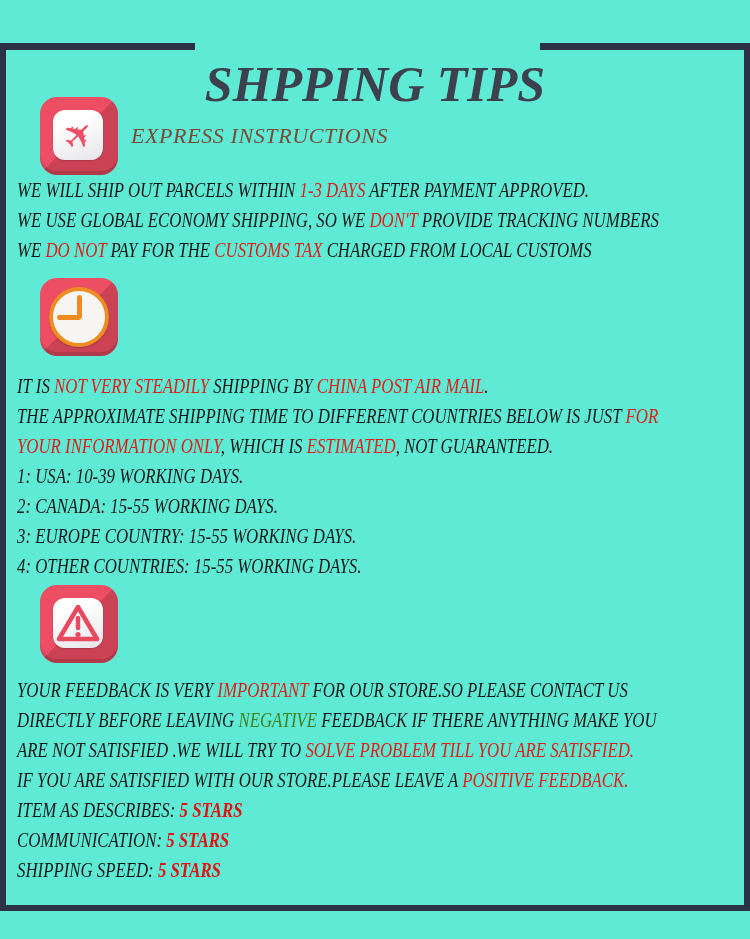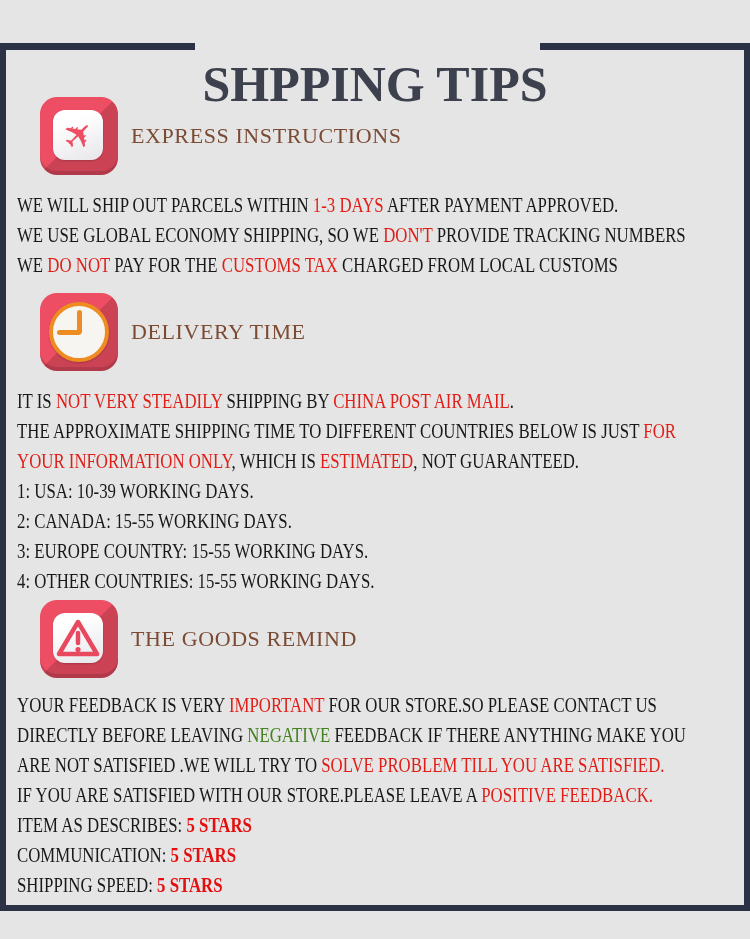--- a/index.html
+++ b/index.html
@@ -1,18 +1,18 @@
 <!DOCTYPE html>
 <html style="--frame: #2b3245; --title-text: #3c414d; --heading: #7b4a33; --red: #e01e17; --green: #43811f; --body-text: #181818; --tile-pink: #ee4e64; --orange: #ef8c21; --star-red: #e50e0e;"><head>
 <meta charset="utf-8">
 <style>
   html,body { margin:0; padding:0; background:#fff; }
   .page {
-    position:relative; width:750px; height:939px; background:#e5e5e5;
-    overflow:hidden; font-family:"Liberation Serif","DejaVu Serif",serif;
+    position:relative; width:750px; height:939px; background:#5eead4;
+    overflow:hidden; font-family:"Liberation Serif","DejaVu Serif",serif;font-style:italic;
   }
   
   .frame {
     position:absolute; top:43px; left:0; right:0; bottom:28px;
     border:6px solid var(--frame,#2b3245); border-top:none;
   }
   .topbar { position:absolute; top:43px; height:7px; background:var(--frame,#2b3245); }
   .topbar.left  { left:0; width:195px; }
   .topbar.right { right:0; width:210px; }
   .page-title {
@@ -56,21 +56,21 @@
     background:#f6f5f2; border:4px solid var(--orange,#ef8c21); z-index:2;
     box-shadow:0 1px 2px rgba(0,0,0,.2);
   }
   .hand-m { position:absolute; left:calc(50% - 2.5px); top:4px; width:5px; height:24px;
             border-radius:3px; background:var(--orange,#ef8c21); }
   .hand-h { position:absolute; top:calc(50% - 2.5px); left:4px; width:24px; height:5px;
             border-radius:3px; background:var(--orange,#ef8c21); }
 
   
   .para { margin-left:17px; }
-  .para.p1 { margin-top:15px; }
+  .para.p1 { margin-top:0; }
   .para.p2 { margin-top:15px; }
   .para.p3 { margin-top:12px; }
   .tline {
     white-space:nowrap; line-height:30px; font-size:21px; color:var(--body-text,#181818);
     transform:scaleX(0.8); transform-origin:0 50%;
   }
   .tline .c-red   { color:var(--red,#e01e17); }
   .tline .c-green { color:var(--green,#43811f); }
   .tline .b       { font-weight:bold; color:var(--star-red,#e50e0e); }
 </style>
@@ -101,21 +101,20 @@
         <div class="tline"><span>WE </span><span class="c-red">DO NOT</span><span> PAY FOR THE </span><span class="c-red">CUSTOMS TAX</span><span> CHARGED FROM LOCAL CUSTOMS</span></div>
       </div>
 
     <div class="icon-row s2">
       <div class="tile">
         <div class="clock-face">
           <div class="hand-m"></div>
           <div class="hand-h"></div>
         </div>
       </div>
-      <div class="section-heading">DELIVERY TIME</div>
     </div>
     <div class="para p2">
         <div class="tline"><span>IT IS </span><span class="c-red">NOT VERY STEADILY</span><span> SHIPPING BY </span><span class="c-red">CHINA POST AIR MAIL</span><span>.</span></div>
         <div class="tline"><span>THE APPROXIMATE SHIPPING TIME TO DIFFERENT COUNTRIES BELOW IS JUST </span><span class="c-red">FOR</span></div>
         <div class="tline"><span class="c-red">YOUR INFORMATION ONLY</span><span>, WHICH IS </span><span class="c-red">ESTIMATED</span><span>, NOT GUARANTEED.</span></div>
         <div class="tline"><span>1: USA: 10-39 WORKING DAYS.</span></div>
         <div class="tline"><span>2: CANADA: 15-55 WORKING DAYS.</span></div>
         <div class="tline"><span>3: EUROPE COUNTRY: 15-55 WORKING DAYS.</span></div>
         <div class="tline"><span>4: OTHER COUNTRIES: 15-55 WORKING DAYS.</span></div>
       </div>
@@ -123,21 +122,20 @@
     <div class="icon-row s3">
       <div class="tile">
         <div class="tile-inner">
           <svg width="44" height="40" viewBox="0 0 44 40">
             <path d="M22 4 L41 36 L3 36 Z" fill="none" stroke="#e9495f" stroke-width="4.5" stroke-linejoin="round"></path>
             <line x1="22" y1="15" x2="22" y2="25" stroke="#e9495f" stroke-width="4.5" stroke-linecap="round"></line>
             <circle cx="22" cy="31.5" r="2.6" fill="#e9495f"></circle>
           </svg>
         </div>
       </div>
-      <div class="section-heading">THE GOODS REMIND</div>
     </div>
     <div class="para p3">
         <div class="tline"><span>YOUR FEEDBACK IS VERY </span><span class="c-red">IMPORTANT</span><span> FOR OUR STORE.SO PLEASE CONTACT US</span></div>
         <div class="tline"><span>DIRECTLY BEFORE LEAVING </span><span class="c-green">NEGATIVE</span><span> FEEDBACK IF THERE ANYTHING MAKE YOU</span></div>
         <div class="tline"><span>ARE NOT SATISFIED .WE WILL TRY TO </span><span class="c-red">SOLVE PROBLEM TILL YOU ARE SATISFIED.</span></div>
         <div class="tline"><span>IF YOU ARE SATISFIED WITH OUR STORE.PLEASE LEAVE A </span><span class="c-red">POSITIVE FEEDBACK.</span></div>
         <div class="tline"><span>ITEM AS DESCRIBES: </span><span class="c-red b">5 STARS</span></div>
         <div class="tline"><span>COMMUNICATION: </span><span class="c-red b">5 STARS</span></div>
         <div class="tline"><span>SHIPPING SPEED: </span><span class="c-red b">5 STARS</span></div>
       </div>

